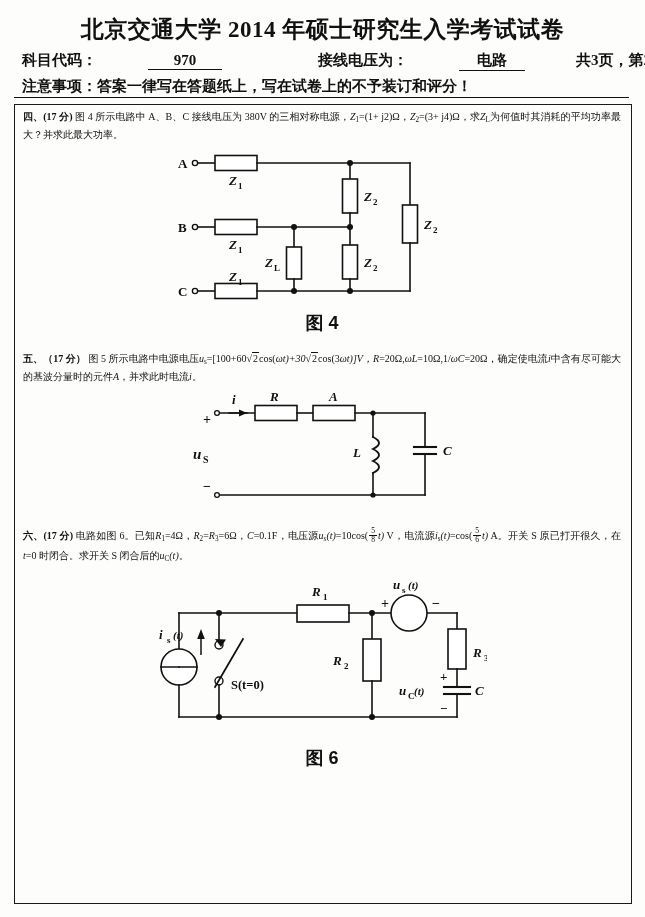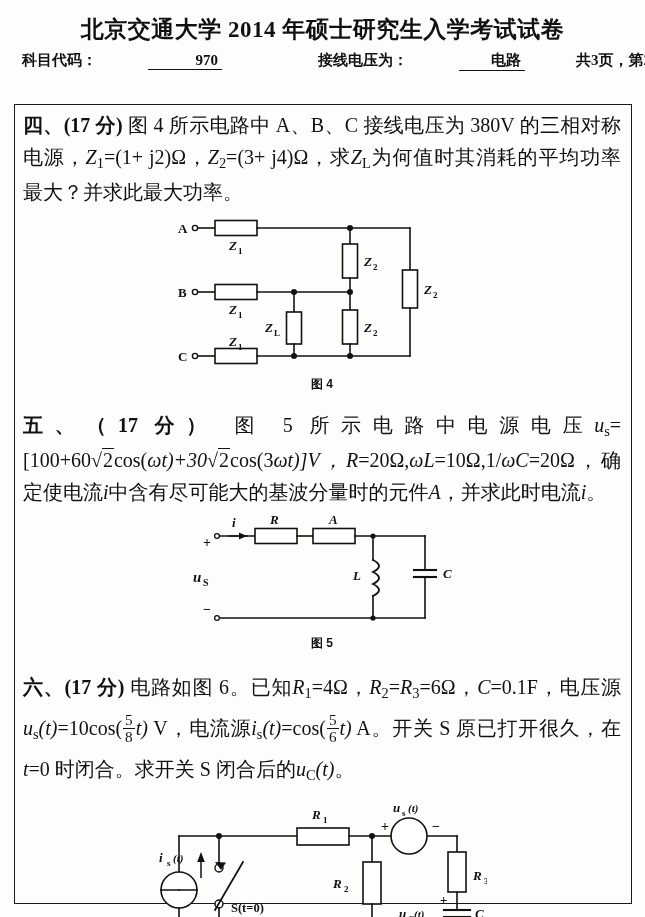--- a/index.html
+++ b/index.html
@@ -22,21 +22,21 @@
     margin-top:16px;
     line-height:1.2;
   }
   .meta-row{
     display:flex;align-items:baseline;
     font-size:15px;font-weight:bold;
     margin-top:7px;padding:0 18px 0 22px;gap:45px;
   }
   .meta-label{white-space:nowrap;}
   .meta-value{
-    display:inline-block;min-width:66px;text-align:right;
+    display:inline-block;min-width:66px;text-align:center;
     border-bottom:1.4px solid #111;margin:0 6px;padding:0 4px;
   }
   .meta-value.narrow{min-width:58px;}
   .meta-gap{width:28px;}
   .meta-pages{margin-left:auto;white-space:nowrap;}
   .notice{
     font-size:15px;font-weight:bold;
     padding:3px 22px 0 22px;
     margin-top:3px;
     position:relative;
@@ -48,37 +48,37 @@
 
   
   .frame{
     position:absolute;
     left:14px;right:13px;top:104px;bottom:13px;
     border:1.6px solid #1a1a1a;
     box-sizing:border-box;
   }
   .frame-inner{position:absolute;inset:0;padding:4px 10px 0 8px;}
 
-  .q{font-size:20px;line-height:1.62;text-align:justify;font-family:Liberation Serif, serif;}
+  .q{font-size:10px;line-height:1.62;text-align:justify;font-family:Liberation Serif, serif;}
   .q .idx{font-weight:bold;}
   .ital{font-style:italic;}
   .sub{font-size:.72em;vertical-align:-.28em;}
   .frac{
     display:inline-block;vertical-align:-.45em;
     text-align:center;font-size:.76em;line-height:1.02;
     margin:0 1px;
   }
   .frac .num{display:block;border-bottom:1.1px solid #111;padding:0 2px;}
   .frac .den{display:block;padding:0 2px;}
   .rad{border-top:1.1px solid #111;padding:0 1px;}
 
   
   .figwrap{position:relative;width:100%;}
   .cap{
-    text-align:center;font-size:12px;font-weight:bold;
+    text-align:center;font-size:18px;font-weight:bold;
     font-family:"Liberation Sans","DejaVu Sans",sans-serif;
   }
   svg{display:block;margin:0 auto;}
   svg text{font-family:"Liberation Serif","DejaVu Serif",serif;font-weight:bold;}
 </style>
 </head>
 <body>
 
 <div class="page">
 
@@ -86,20 +86,24 @@
 
   <div class="meta-row">
     <span class="meta-label">科目代码：</span>
     <span class="meta-value">970</span>
     <span class="meta-gap"></span>
     <span class="meta-label">接线电压为：</span>
     <span class="meta-value narrow">电路</span>
     <span class="meta-pages">共3页，第2页</span>
   </div>
 
+  <div class="notice">
+    <span>注意事项：</span><span>答案一律写在答题纸上，写在试卷上的不予装订和评分！</span>
+    <span class="notice-underline"></span>
+  </div>
 
   <div class="frame">
   <div class="frame-inner">
 
     <div class="q">
       <span class="idx">四、(17 分)</span>
       <span>图 4 所示电路中 A、B、C 接线电压为 380V 的三相对称电源，</span><span class="ital">Z</span><span class="sub">1</span><span>=(1+ j2)Ω，</span><span class="ital">Z</span><span class="sub">2</span><span>=(3+ j4)Ω，求</span><span class="ital">Z</span><span class="sub">L</span><span>为何值时其消耗的平均功率最大？并求此最大功率。</span>
     </div>
 
     <div class="figwrap" style="margin-top:6px;">
@@ -210,21 +214,20 @@
           <text x="93" y="10" font-style="italic">R</text>
           <text x="152" y="10" font-style="italic">A</text>
           <text x="26" y="33" font-size="14">+</text>
           <text x="26" y="100" font-size="14">−</text>
           <text x="16" y="68" font-style="italic" font-size="15">u</text>
           <text x="26" y="72" font-size="10">S</text>
           <text x="176" y="66" font-style="italic">L</text>
           <text x="266" y="64" font-style="italic">C</text>
         </g>
       </svg>
-      <div class="cap" style="margin-top:1px;">图 5</div>
     </div>
 
     <div class="q" style="margin-top:15px;line-height:2.0;">
       <span class="idx">六、(17 分)</span>
       <span>电路如图 6。已知</span><span class="ital">R</span><span class="sub">1</span><span>=4Ω，</span><span class="ital">R</span><span class="sub">2</span><span>=</span><span class="ital">R</span><span class="sub">3</span><span>=6Ω，</span><span class="ital">C</span><span>=0.1F，</span><span>电压源</span><span class="ital">u</span><span class="sub">s</span><span class="ital">(t)</span><span>=10cos(</span><span class="frac"><span class="num">5</span><span class="den">8</span></span><span class="ital">t)</span> <span>V，</span><span>电流源</span><span class="ital">i</span><span class="sub">s</span><span class="ital">(t)</span><span>=cos(</span><span class="frac"><span class="num">5</span><span class="den">6</span></span><span class="ital">t)</span> <span>A。</span><span>开关 S 原已打开很久，在</span><span class="ital">t</span><span>=0 时闭合。求开关 S 闭合后的</span><span class="ital">u</span><span class="sub">C</span><span class="ital">(t)</span><span>。</span>
     </div>
 
     <div class="figwrap" style="margin-top:10px;">
       <svg width="330" height="165" viewBox="0 0 330 165">
         <g stroke="#111" stroke-width="1.6" fill="none" stroke-linecap="square">

